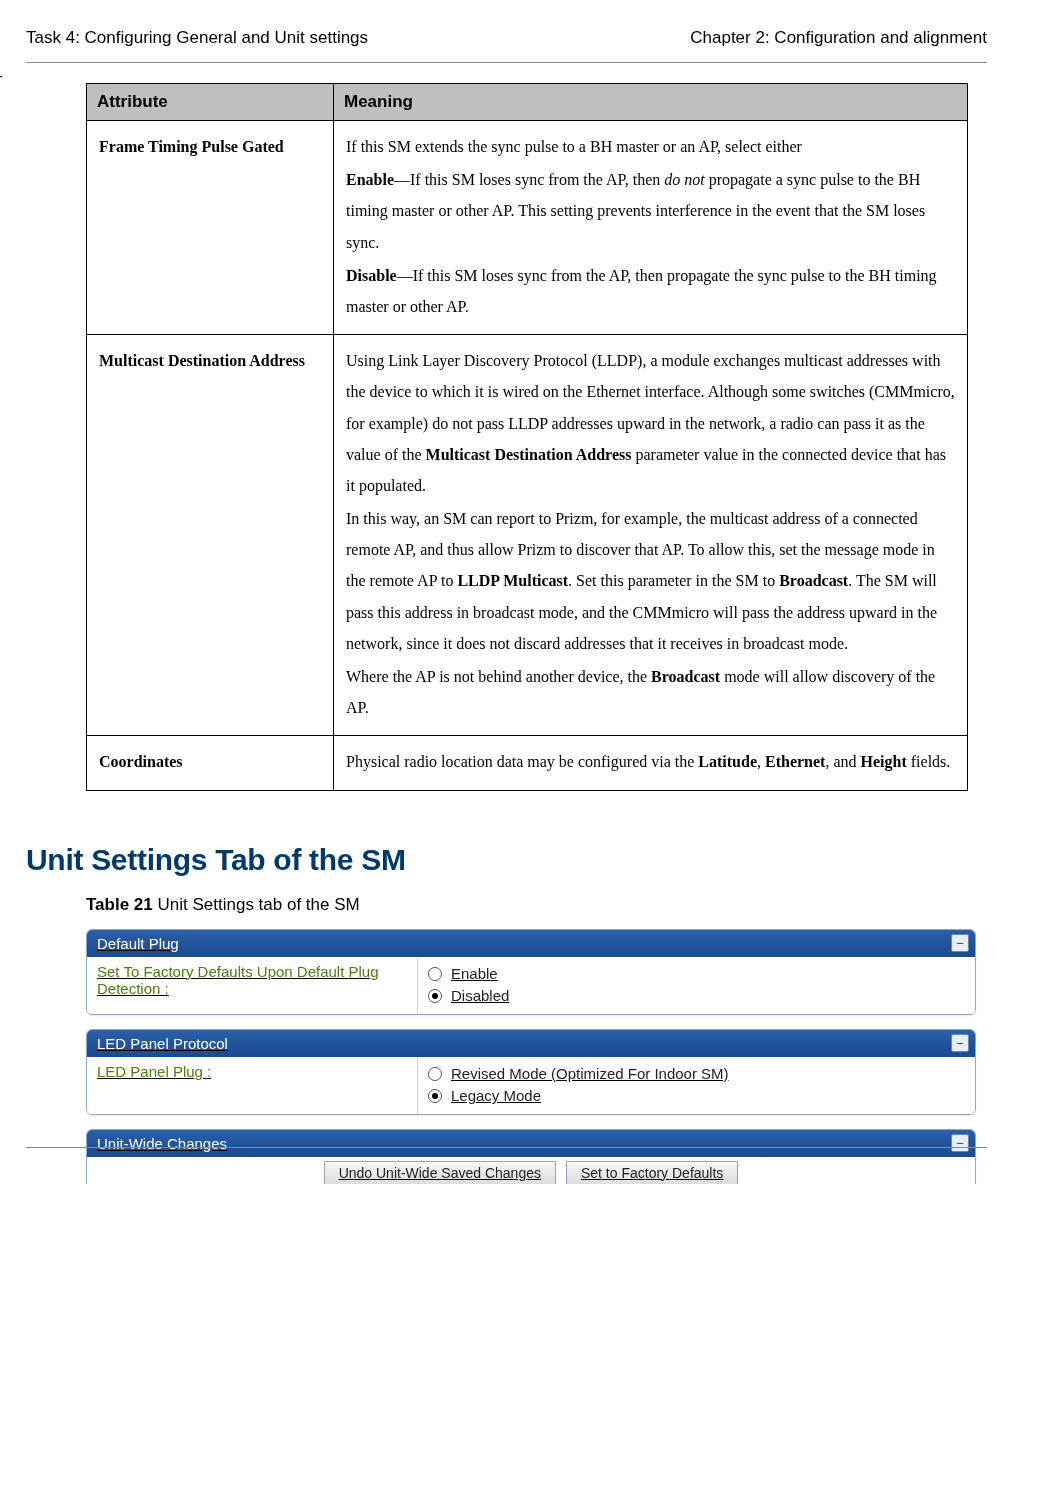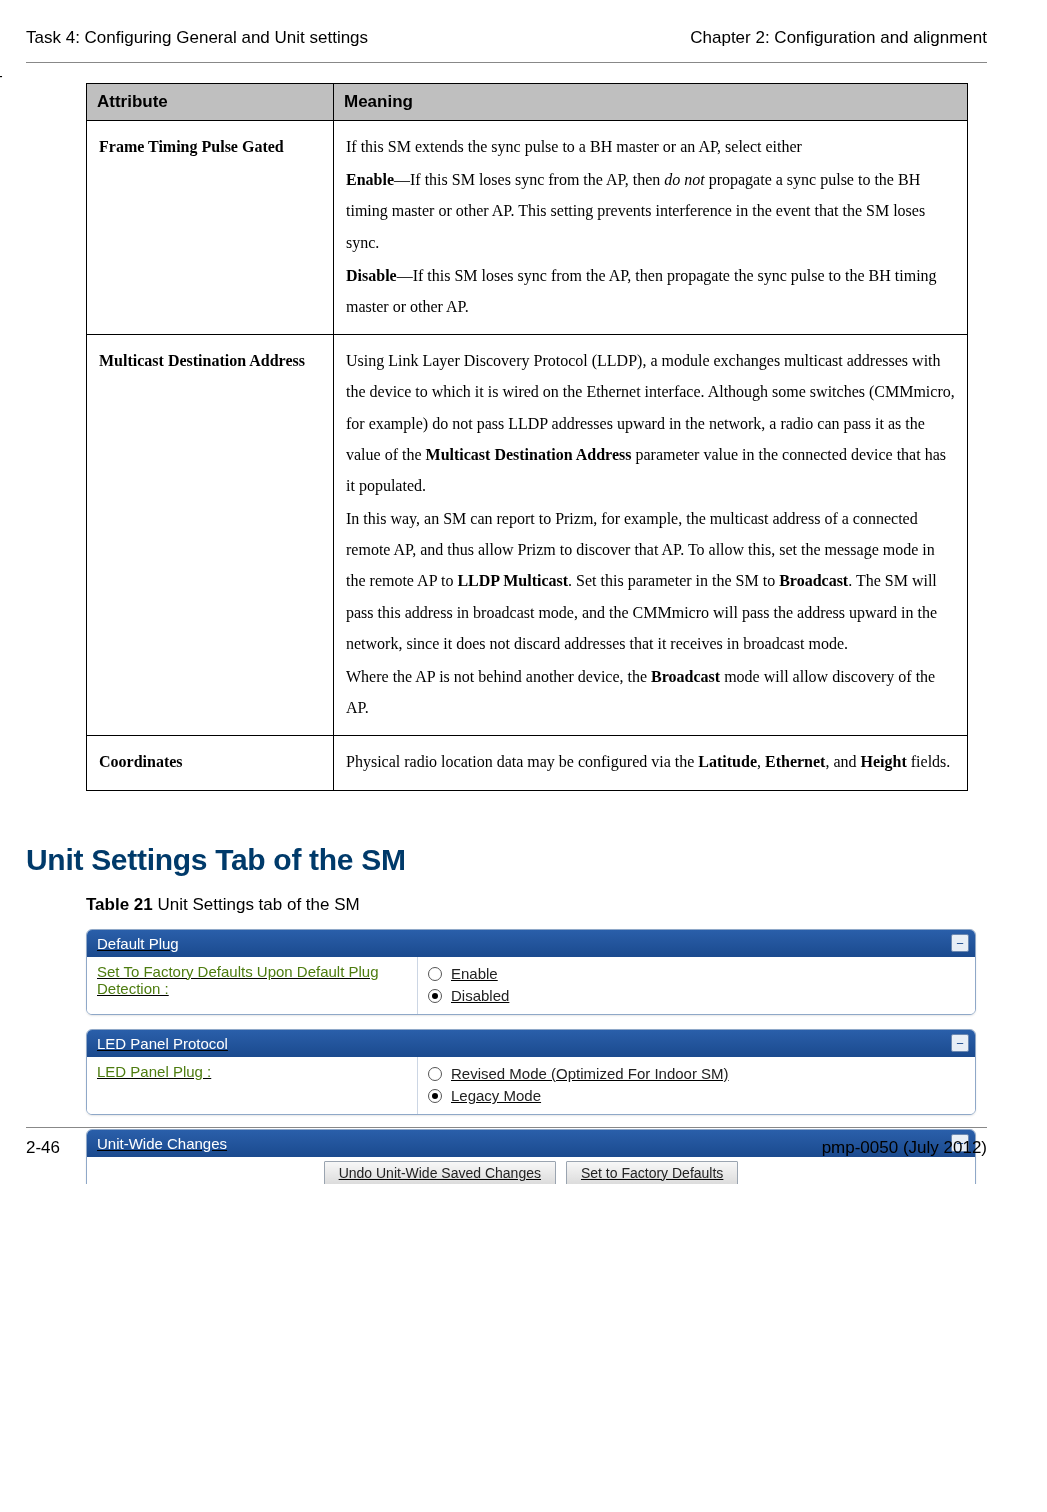--- a/index.html
+++ b/index.html
@@ -301,18 +301,14 @@
           <div class="fake-btn">Set to Factory Defaults</div>
         </div>
       </div>
 
     </div>
 
   </div>
 
   <div class="footer">
     <hr class="footer-rule">
-    <div class="footer-row">
-      <div>2-46</div>
-      <div>pmp-0050 (July 2012)</div>
-    </div>
   </div>
 </div>
 
 </body></html>

